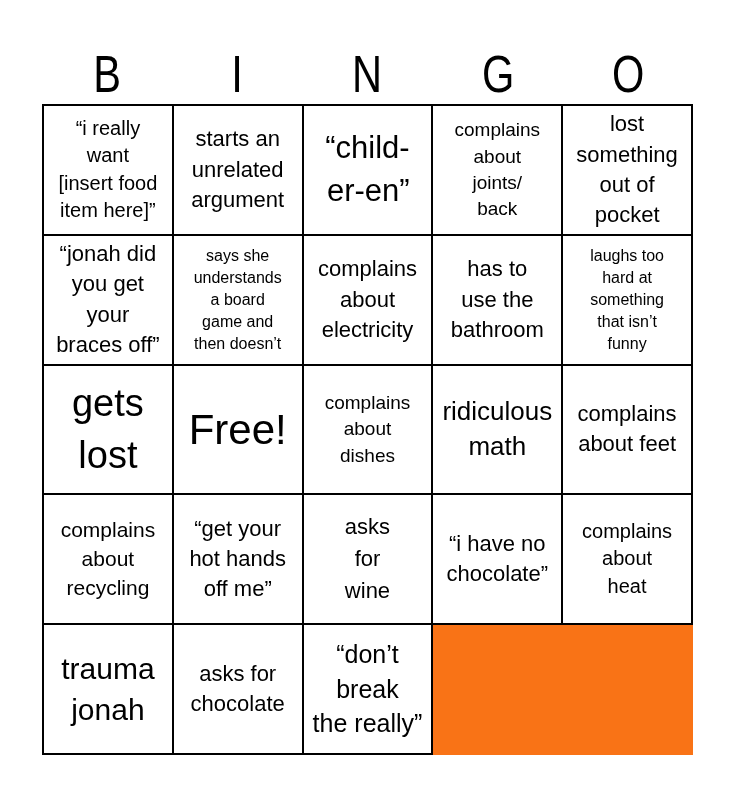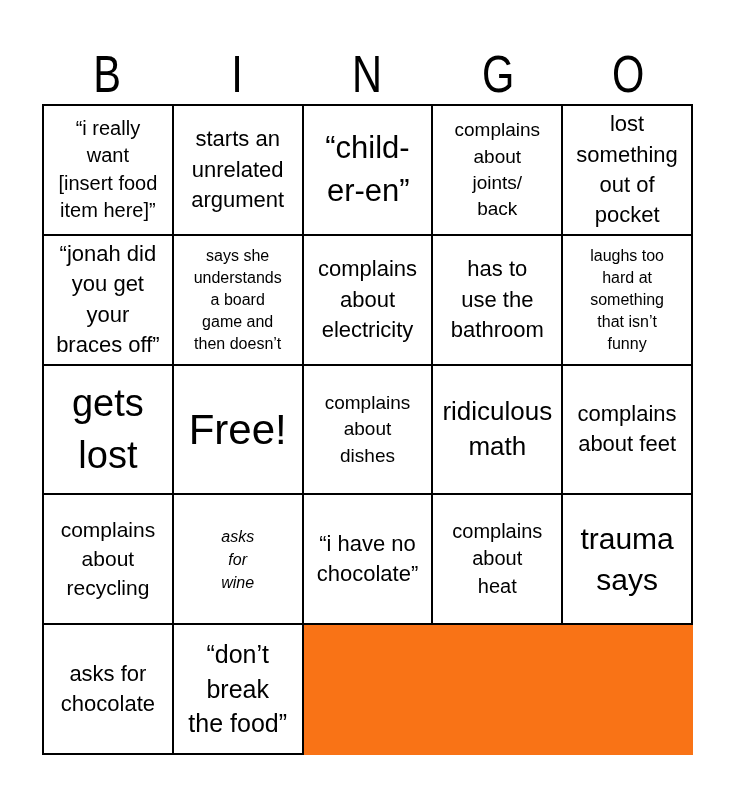--- a/index.html
+++ b/index.html
@@ -65,21 +65,21 @@
     line-height: 1.38;
     color: #000000;
   }
   .fs16 { font-size: 16px; }
   .fs19 { font-size: 19px; }
   .fs20 { font-size: 20px; }
   .fs21 { font-size: 21px; }
   .fs22 { font-size: 22px; }
   .fs23 { font-size: 26px; }
   .fs25 { font-size: 25px; }
-  .fs26 { font-size: 16px; line-height: 1.45; font-style: italic; }
+  .fs26 { font-size: 22px; line-height: 1.45; }
   .fs29 { font-size: 29px; line-height: 1.3; }
   .fs30 { font-size: 30px; }
   .fs31 { font-size: 31px; text-align: right; }
   .fs35 { font-size: 35px; }
   .fs38 { font-size: 38px; }
   .fs42 { font-size: 42px; text-align: center; }
 </style>
 </head>
 <body>
 
@@ -173,42 +173,47 @@
     <div class="cell">
         <span class="cell-text fs22">complains
 about feet</span>
       </div>
     <div class="cell">
         <span class="cell-text fs21">complains
 about
 recycling</span>
       </div>
     <div class="cell">
+        <span class="cell-text fs22">“get your
+hot hands
+off me”</span>
+      </div>
+    <div class="cell">
         <span class="cell-text fs26">asks
 for
 wine</span>
       </div>
 
     <div class="cell">
         <span class="cell-text fs22">“i have no
 chocolate”</span>
       </div>
     <div class="cell">
         <span class="cell-text fs20">complains
 about
 heat</span>
       </div>
     <div class="cell">
         <span class="cell-text fs30">trauma
-says</span>
+jonah</span>
       </div>
     <div class="cell">
         <span class="cell-text fs22">asks for
 chocolate</span>
       </div>
     <div class="cell">
         <span class="cell-text fs25">“don’t
 break
-the food”</span>
+the really”</span>
       </div>
   </div>
 
 </div>
 
 </body></html>

